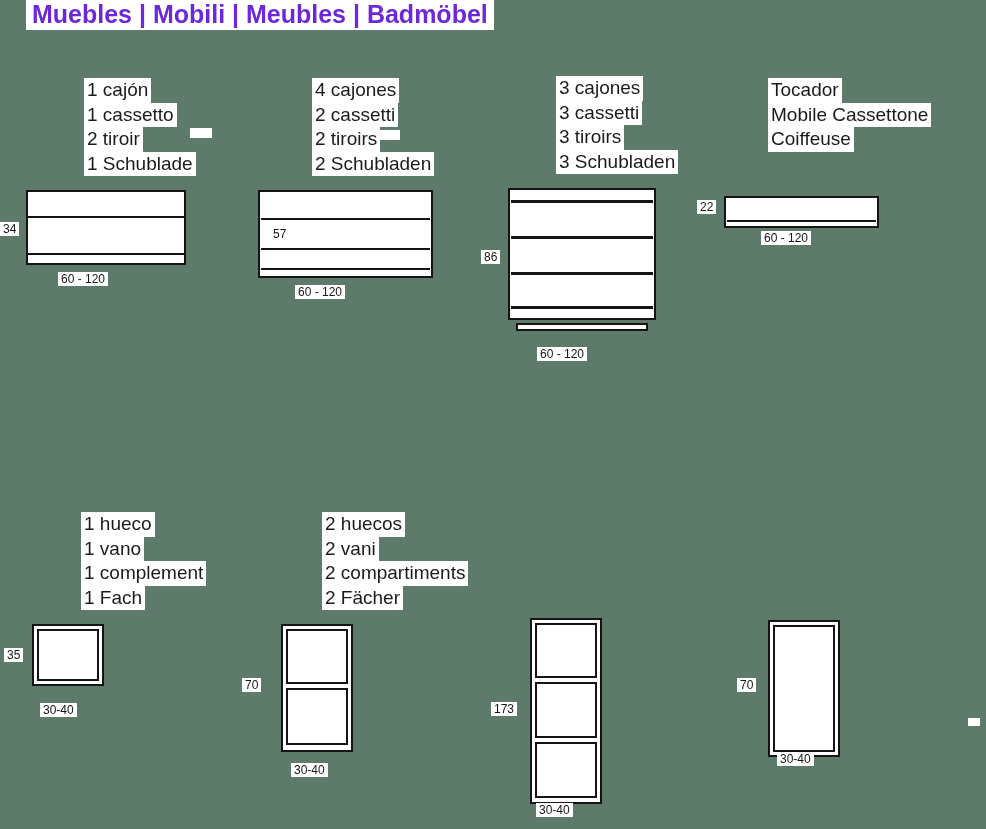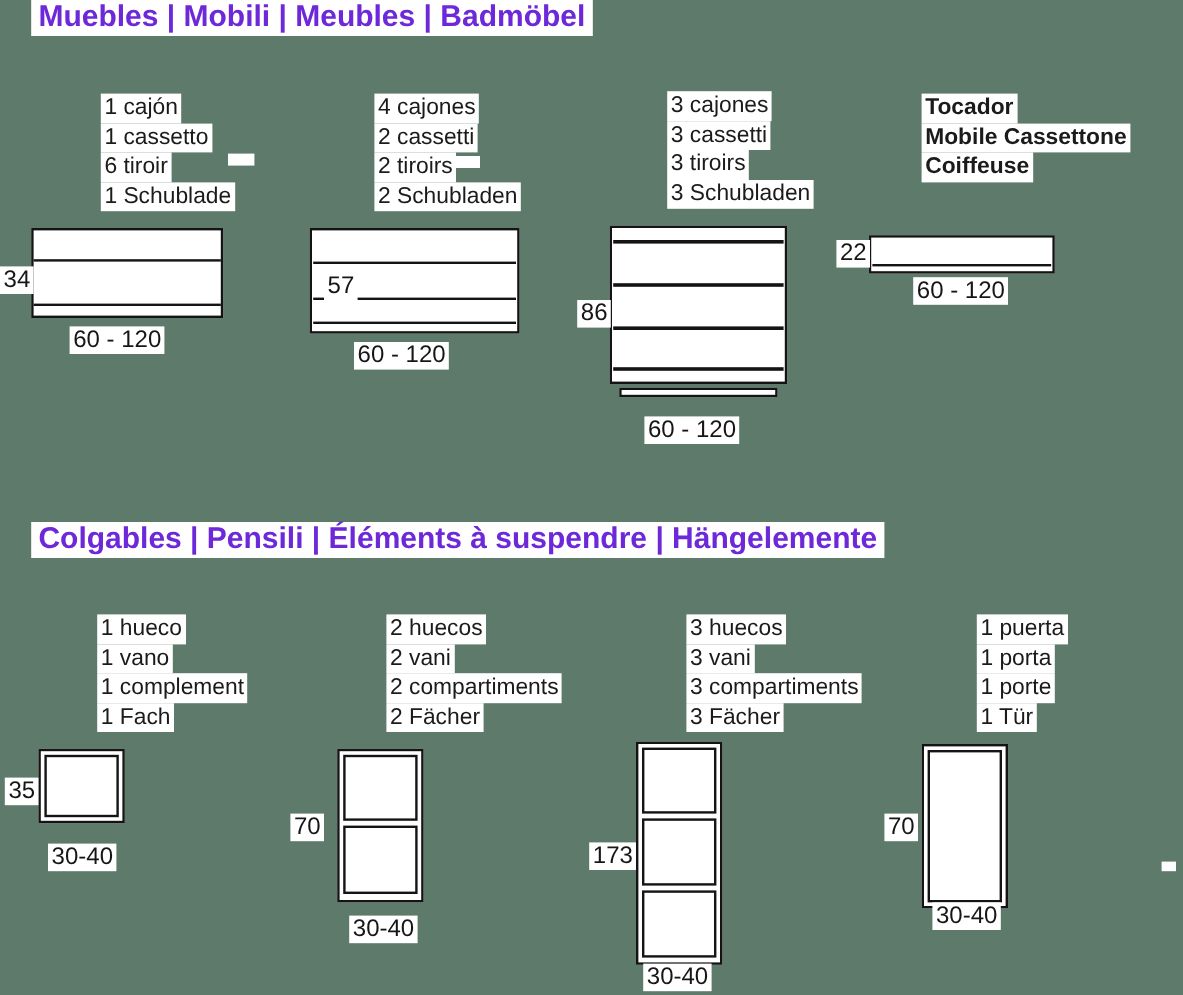--- a/index.html
+++ b/index.html
@@ -59,21 +59,21 @@
     background: #ffffff;
     border: 2px solid #141414;
     box-sizing: border-box;
   }
   .hline {
     position: absolute;
     background: #141414;
   }
   .dim {
     position: absolute;
-    font-size: 20px;
+    font-size: 12px;
     color: #161616;
     background: #ffffff;
     padding: 0 3px;
     white-space: nowrap;
   }
   
   .base {
     position: absolute;
     background: #ffffff;
     border: 2px solid #141414;
@@ -89,21 +89,21 @@
 </head>
 <body>
 
 <div class="page">
 
   <div class="section-title" id="title-furniture">Muebles | Mobili | Meubles | Badmöbel</div>
 
   <div class="labels multi" style="left:40px; top:78px;">
     <div>1 cajón</div>
     <div>1 cassetto</div>
-    <div>6 tiroir</div>
+    <div>2 tiroir</div>
     <div>1 Schublade</div>
   </div>
   <div class="fig" style="left:24px; top:190px; width:175px; height:80px;">
     <div class="box" style="left:2px; top:0px; width:160px; height:75px;"></div>
     <div class="hline" style="left:4px; top:26px; width:156px; height:2px;"></div>
     <div class="hline" style="left:4px; top:63px; width:156px; height:2px;"></div>
   </div>
   <div class="dim" style="left:0px; top:222px;">34</div>
   <div class="dim" style="left:58px; top:272px;">60 - 120</div>
 
@@ -132,33 +132,32 @@
     <div class="box" style="left:0px; top:0px; width:148px; height:132px;"></div>
     <div class="hline" style="left:3px; top:12px; width:142px; height:3px;"></div>
     <div class="hline" style="left:3px; top:48px; width:142px; height:3px;"></div>
     <div class="hline" style="left:3px; top:84px; width:142px; height:3px;"></div>
     <div class="hline" style="left:3px; top:118px; width:142px; height:3px;"></div>
     <div class="base" style="left:8px; top:135px; width:132px; height:8px;"></div>
   </div>
   <div class="dim" style="left:481px; top:250px;">86</div>
   <div class="dim" style="left:537px; top:347px;">60 - 120</div>
 
-  <div class="labels multi" style="left:724px; top:78px;font-weight:bold;">
+  <div class="labels multi" style="left:724px; top:78px;">
     <div>Tocador</div>
     <div>Mobile Cassettone</div>
     <div>Coiffeuse</div>
   </div>
   <div class="fig" style="left:724px; top:196px; width:170px; height:50px;">
     <div class="box" style="left:0px; top:0px; width:155px; height:32px;"></div>
     <div class="hline" style="left:3px; top:24px; width:149px; height:2px;"></div>
   </div>
   <div class="dim" style="left:697px; top:200px;">22</div>
   <div class="dim" style="left:761px; top:231px;">60 - 120</div>
 
-  <div class="section-title" id="title-wall">Colgables | Pensili | Éléments à suspendre | Hängelemente</div>
 
   <div class="labels multi" style="left:37px; top:512px;">
     <div>1 hueco</div>
     <div>1 vano</div>
     <div>1 complement</div>
     <div>1 Fach</div>
   </div>
   <div class="fig" style="left:32px; top:624px; width:80px; height:80px;">
     <div class="box" style="left:0px; top:0px; width:72px; height:62px;"></div>
     <div class="box" style="left:5px; top:5px; width:62px; height:52px; border-width:2px;"></div>
@@ -173,41 +172,29 @@
     <div>2 Fächer</div>
   </div>
   <div class="fig" style="left:281px; top:624px; width:90px; height:140px;">
     <div class="box" style="left:0px; top:0px; width:72px; height:128px;"></div>
     <div class="box" style="left:5px; top:5px; width:62px; height:55px;"></div>
     <div class="box" style="left:5px; top:64px; width:62px; height:57px;"></div>
   </div>
   <div class="dim" style="left:242px; top:678px;">70</div>
   <div class="dim" style="left:291px; top:763px;">30-40</div>
 
-  <div class="labels multi" style="left:528px; top:512px;">
-    <div>3 huecos</div>
-    <div>3 vani</div>
-    <div>3 compartiments</div>
-    <div>3 Fächer</div>
-  </div>
   <div class="fig" style="left:530px; top:618px; width:90px; height:195px;">
     <div class="box" style="left:0px; top:0px; width:72px; height:186px;"></div>
     <div class="box" style="left:5px; top:5px; width:62px; height:55px;"></div>
     <div class="box" style="left:5px; top:64px; width:62px; height:56px;"></div>
     <div class="box" style="left:5px; top:124px; width:62px; height:56px;"></div>
   </div>
   <div class="dim" style="left:491px; top:702px;">173</div>
   <div class="dim" style="left:536px; top:803px;">30-40</div>
 
-  <div class="labels multi" style="left:770px; top:512px;">
-    <div>1 puerta</div>
-    <div>1 porta</div>
-    <div>1 porte</div>
-    <div>1 Tür</div>
-  </div>
   <div class="fig" style="left:768px; top:620px; width:90px; height:140px;">
     <div class="box" style="left:0px; top:0px; width:72px; height:137px;"></div>
     <div class="box" style="left:5px; top:5px; width:62px; height:127px;"></div>
   </div>
   <div class="dim" style="left:737px; top:678px;">70</div>
   <div class="dim" style="left:777px; top:752px;">30-40</div>
 
   <div class="tick" style="left:968px; top:718px; width:12px; height:8px;"></div>
   <div class="tick" style="left:190px; top:128px; width:22px; height:10px;"></div>
   <div class="tick" style="left:380px; top:130px; width:20px; height:10px;"></div>

